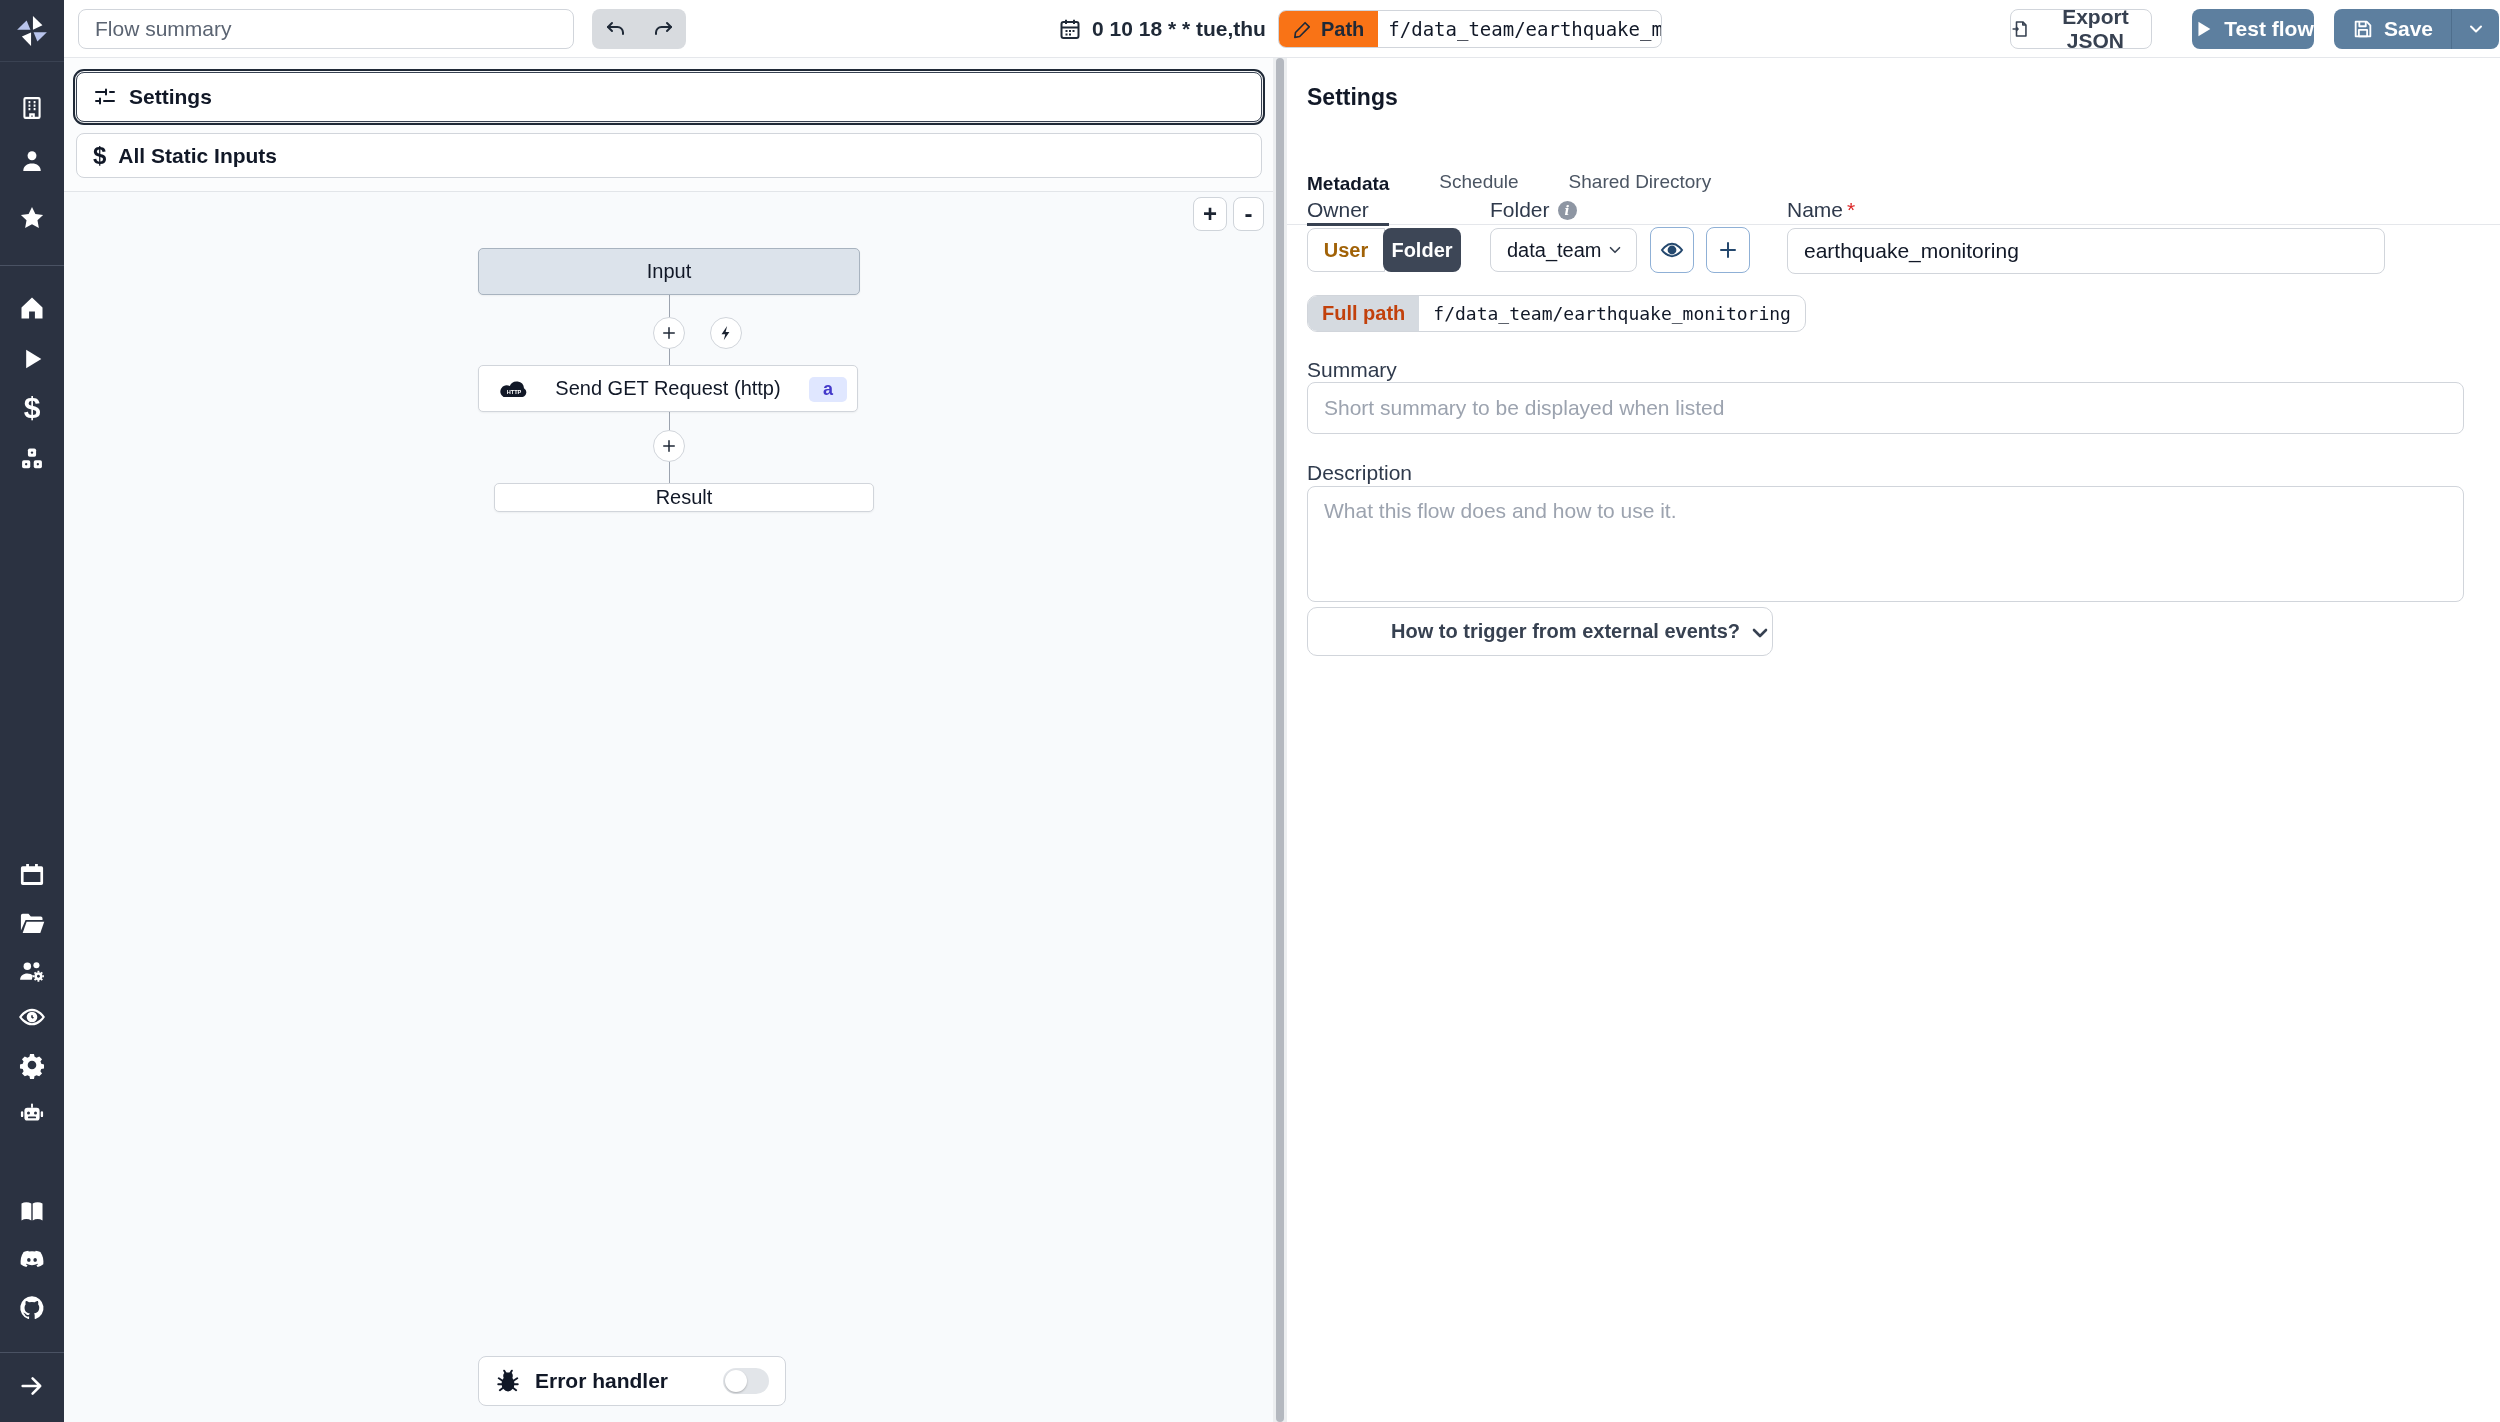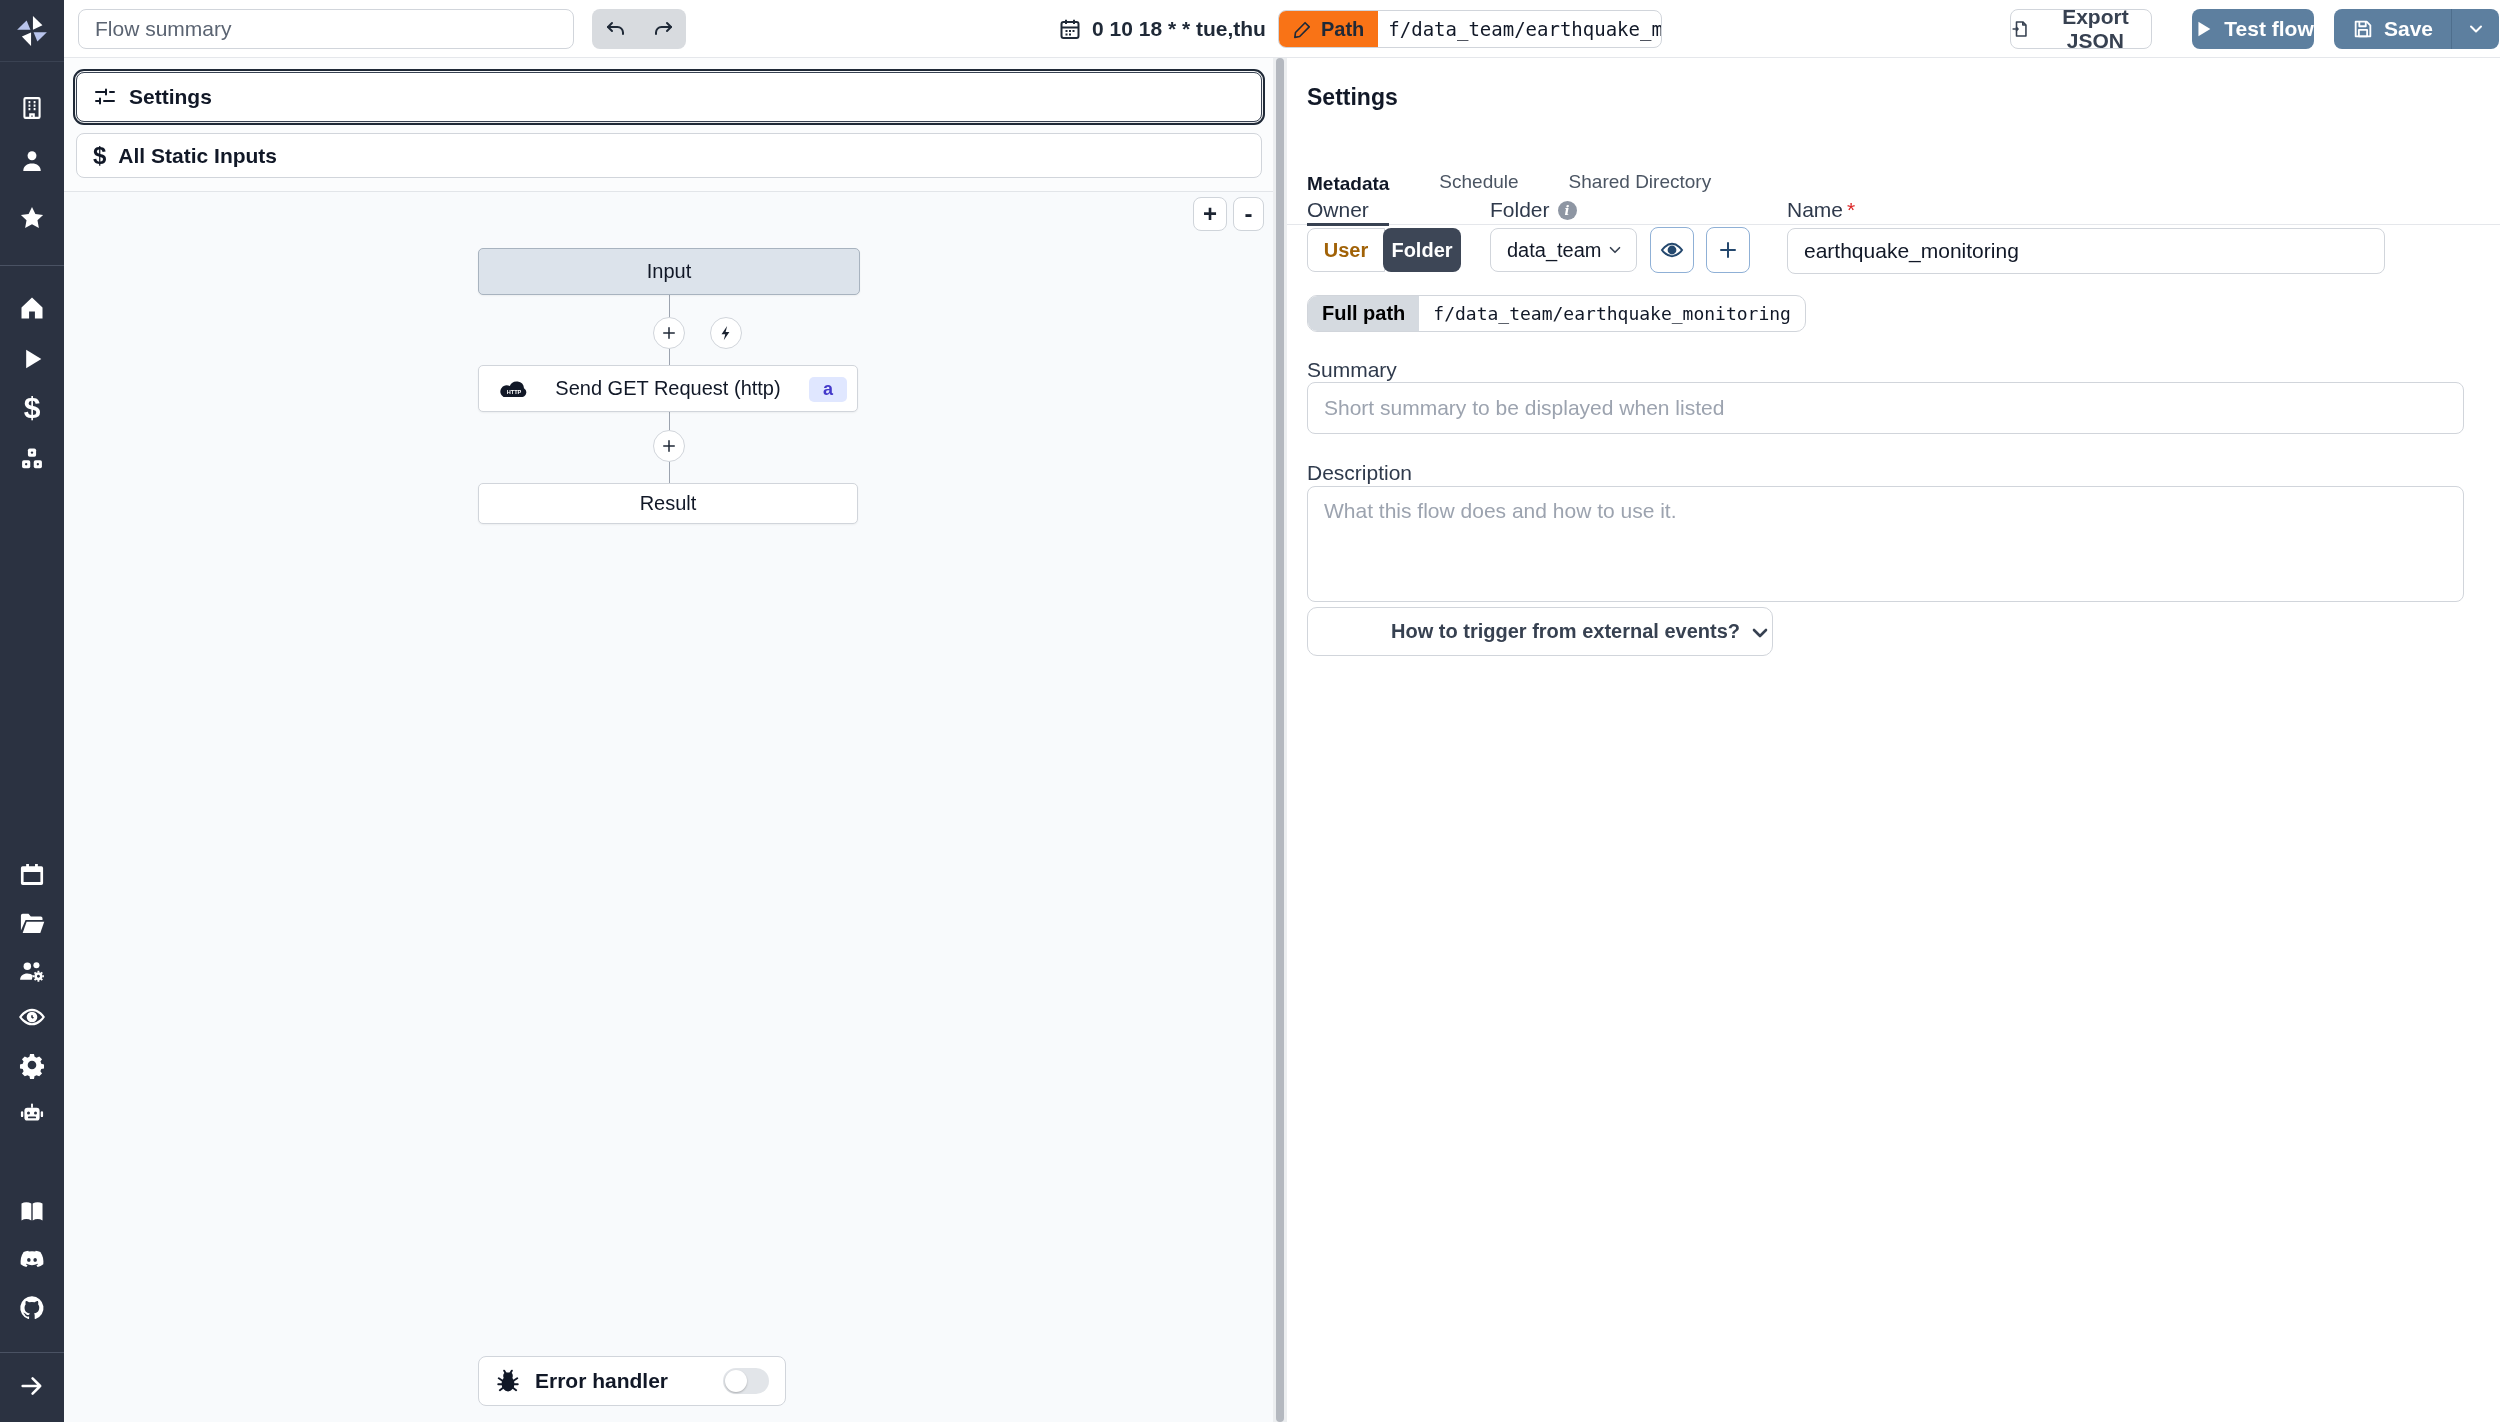--- a/index.html
+++ b/index.html
@@ -200,21 +200,21 @@
     color: #111827; outline: none; font-family: "Liberation Sans", sans-serif; background: #fff;
   }
   .text-input::placeholder, .text-area::placeholder { color: #9ca3af; }
   .name-input { position: absolute; left: 500px; top: 170px; width: 598px; height: 46px; }
   .fullpath {
     position: absolute; left: 20px; top: 237px; height: 37px; display: flex; align-items: stretch;
     border: 1px solid #d1d5db; border-radius: 10px; overflow: hidden; background: #fff;
   }
   .fullpath .fp-label {
     background: #d5dae0; display: flex; align-items: center; padding: 0 14px;
-    font-size: 20px; font-weight: 700; color: #000000;
+    font-size: 20px; font-weight: 700; color: #c2410c;
   }
   .fullpath .fp-value { display: flex; align-items: center; padding: 0 14px; font-size: 18px; color: #111827; white-space: nowrap; }
   .summary-input { position: absolute; left: 20px; top: 324px; width: 1157px; height: 52px; }
   .text-area {
     position: absolute; left: 20px; top: 428px; width: 1157px; height: 116px;
     border: 1px solid #d1d5db; border-radius: 8px; padding: 12px 16px; font-size: 21px;
     color: #111827; outline: none; resize: none; font-family: "Liberation Sans", sans-serif; background: #fff;
   }
   .trigger-btn {
     position: absolute; left: 20px; top: 549px; width: 466px; height: 49px;
@@ -468,21 +468,21 @@
         <span>Send GET Request (http)</span>
         <span class="node-badge">a</span>
       </div>
 
       <div class="circle-btn" style="left:589px; top:238px;">
         <svg viewBox="0 0 24 24" fill="none" stroke="#1f2937" stroke-width="2" stroke-linecap="round">
           <path d="M12 5v14M5 12h14"></path>
         </svg>
       </div>
 
-      <div class="node" style="left:414px; top:291px; width:380px; height:41px;">
+      <div class="node" style="left:430px; top:291px; width:380px; height:29px;">
         <span>Result</span>
       </div>
 
       <div class="error-node" style="left:414px; top:1164px; width:308px;">
         <svg viewBox="0 0 24 24" fill="none" stroke="#111827" stroke-width="1.8" stroke-linecap="round">
           <path d="M8.5 2.5L10 5M15.5 2.5L14 5"></path>
           <rect x="8.5" y="5" width="7" height="4.5" rx="2" fill="#111827"></rect>
           <ellipse cx="12" cy="14.5" rx="5" ry="6.2" fill="#111827"></ellipse>
           <path d="M3.5 9.5L7 11.8M3 15h4M4.5 20.5L7.8 18M20.5 9.5L17 11.8M21 15h-4M19.5 20.5L16.2 18"></path>
         </svg>

